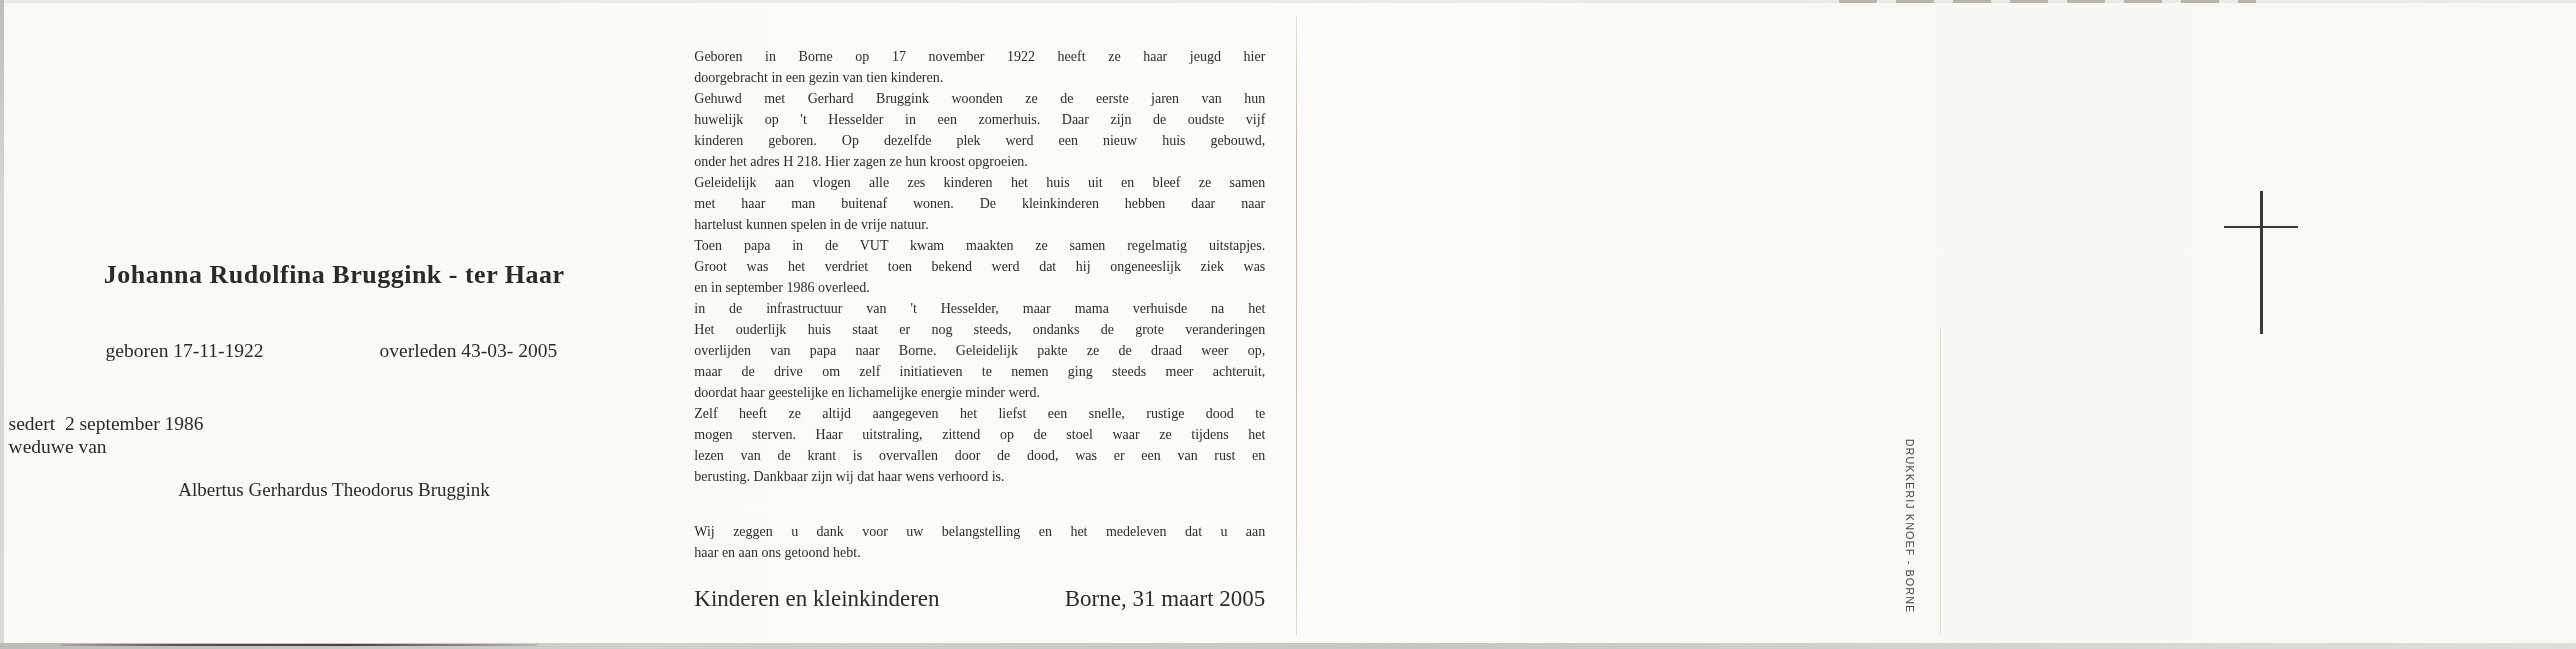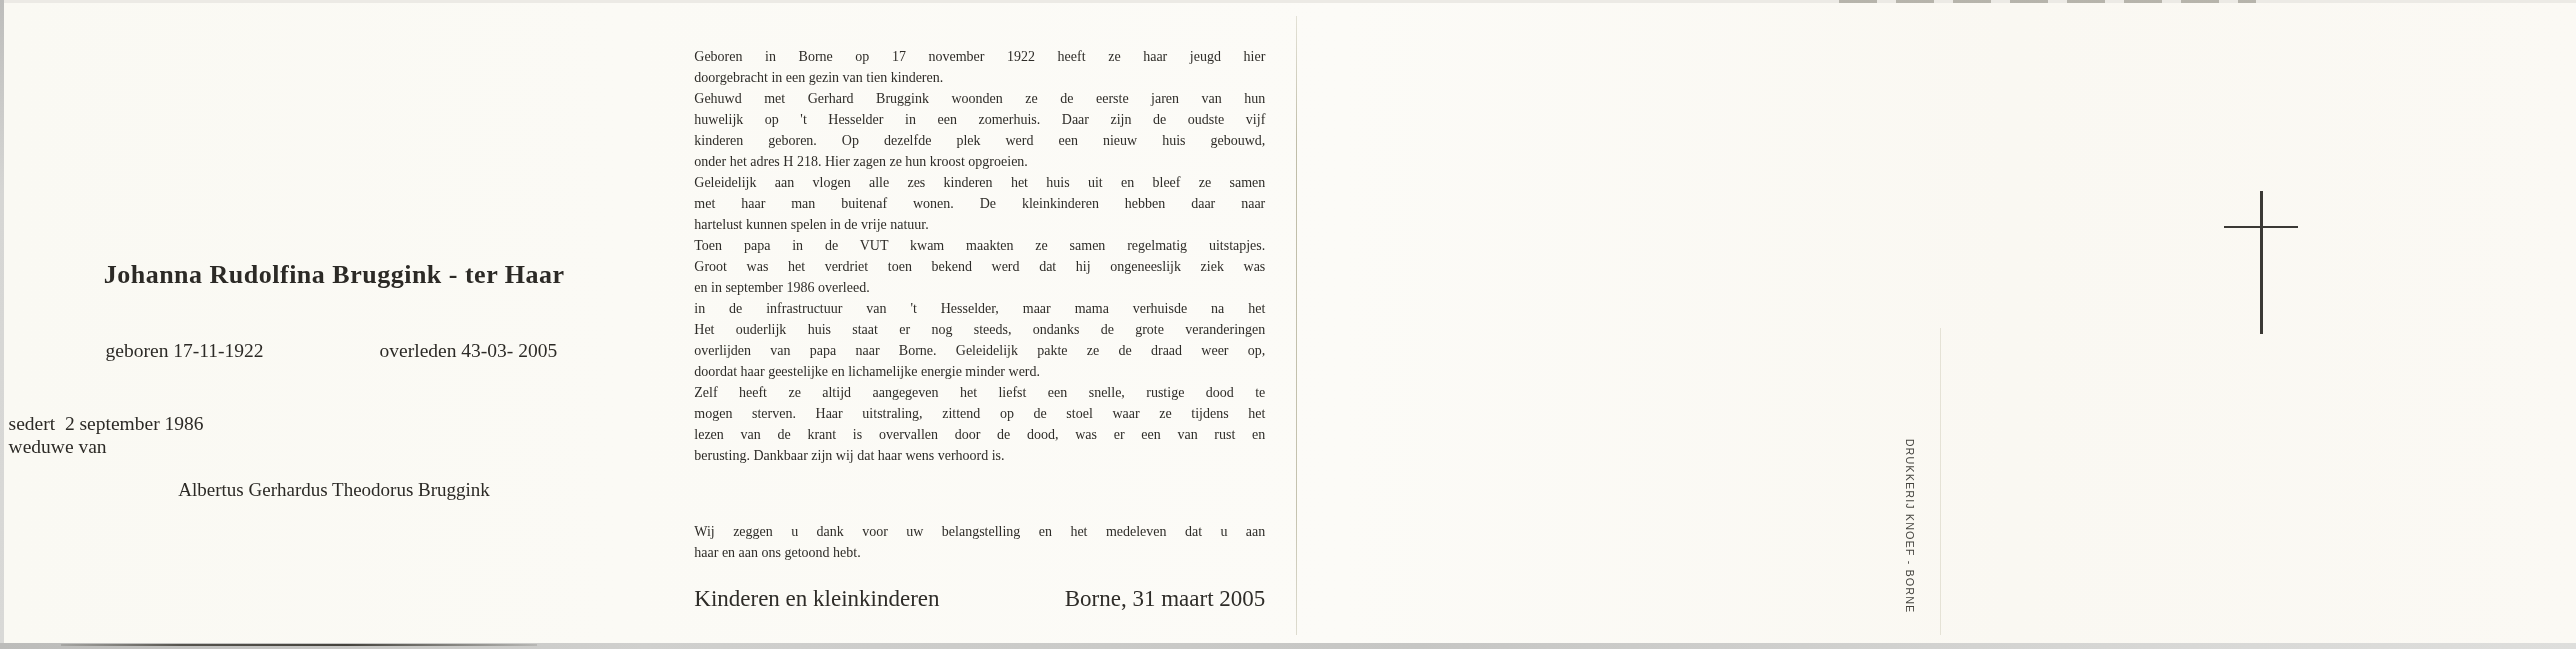--- a/index.html
+++ b/index.html
@@ -97,20 +97,21 @@
           <div class="line last">onder het adres H 218. Hier zagen ze hun kroost opgroeien.</div>
           <div class="line">Geleidelijk aan vlogen alle zes kinderen het huis uit en bleef ze samen</div>
           <div class="line">met haar man buitenaf wonen. De kleinkinderen hebben daar naar</div>
           <div class="line last">hartelust kunnen spelen in de vrije natuur.</div>
           <div class="line">Toen papa in de VUT kwam maakten ze samen regelmatig uitstapjes.</div>
           <div class="line">Groot was het verdriet toen bekend werd dat hij ongeneeslijk ziek was</div>
           <div class="line last">en in september 1986 overleed.</div>
           <div class="line">in de infrastructuur van 't Hesselder, maar mama verhuisde na het</div>
           <div class="line">Het ouderlijk huis staat er nog steeds, ondanks de grote veranderingen</div>
           <div class="line">overlijden van papa naar Borne. Geleidelijk pakte ze de draad weer op,</div>
+          <div class="line">maar de drive om zelf initiatieven te nemen ging steeds meer achteruit,</div>
           <div class="line last">doordat haar geestelijke en lichamelijke energie minder werd.</div>
           <div class="line">Zelf heeft ze altijd aangegeven het liefst een snelle, rustige dood te</div>
           <div class="line">mogen sterven. Haar uitstraling, zittend op de stoel waar ze tijdens het</div>
           <div class="line">lezen van de krant is overvallen door de dood, was er een van rust en</div>
           <div class="line last">berusting. Dankbaar zijn wij dat haar wens verhoord is.</div>
         </div>
       <div class="thanks-block" id="thanks">
           <div class="line">Wij zeggen u dank voor uw belangstelling en het medeleven dat u aan</div>
           <div class="line last">haar en aan ons getoond hebt.</div>
         </div>

